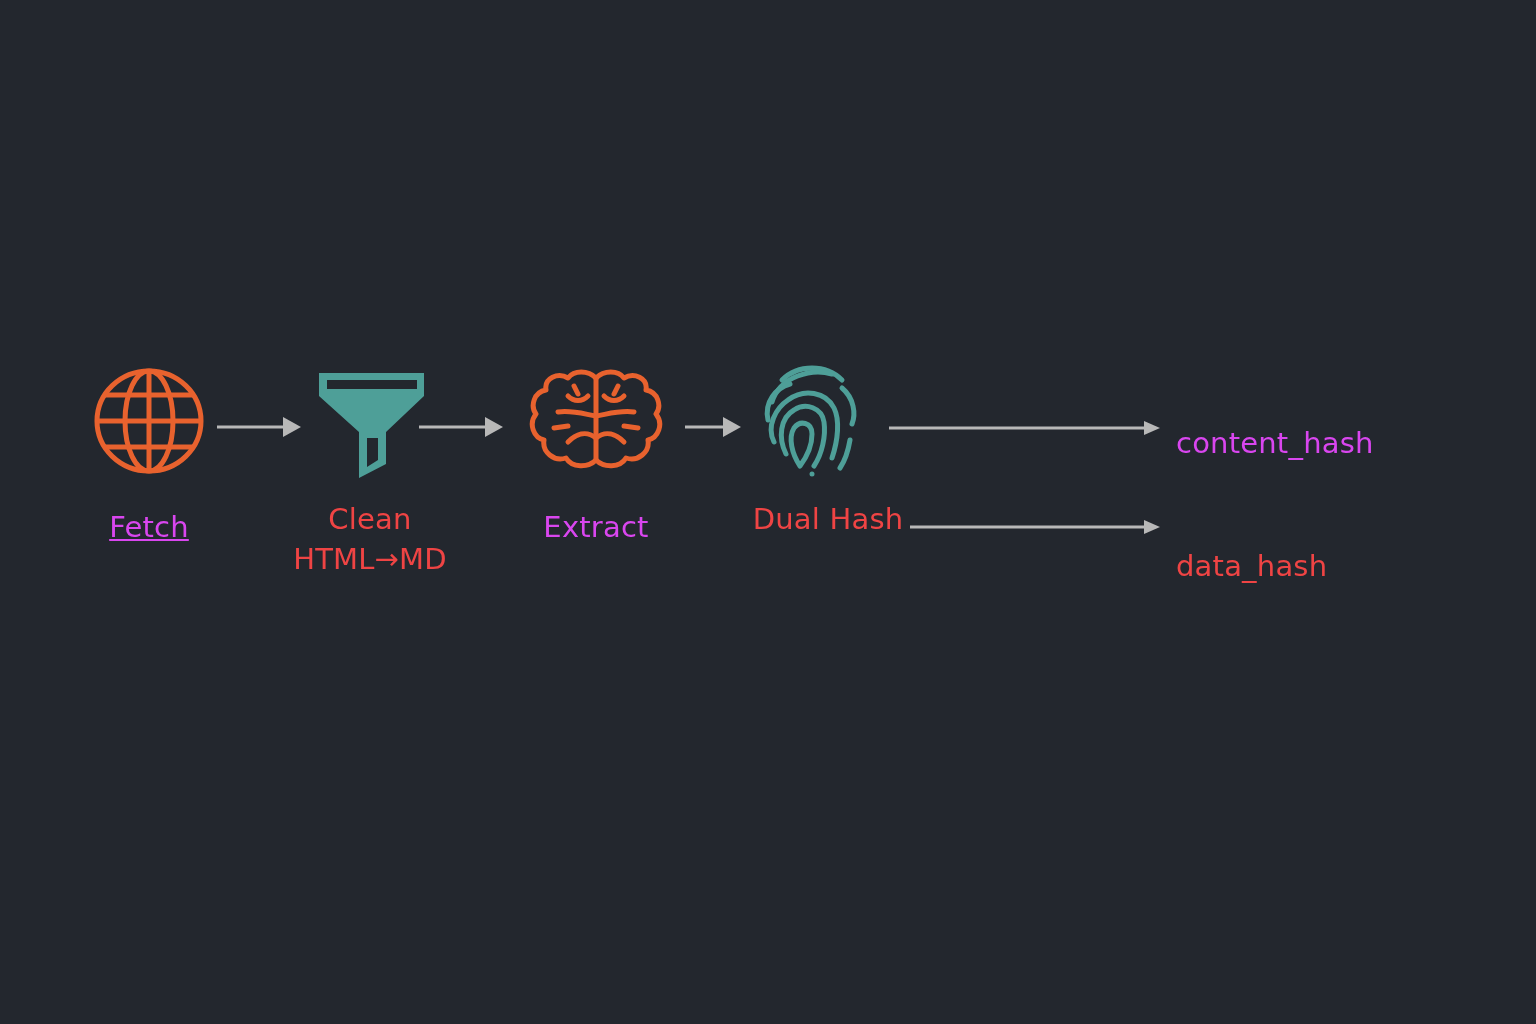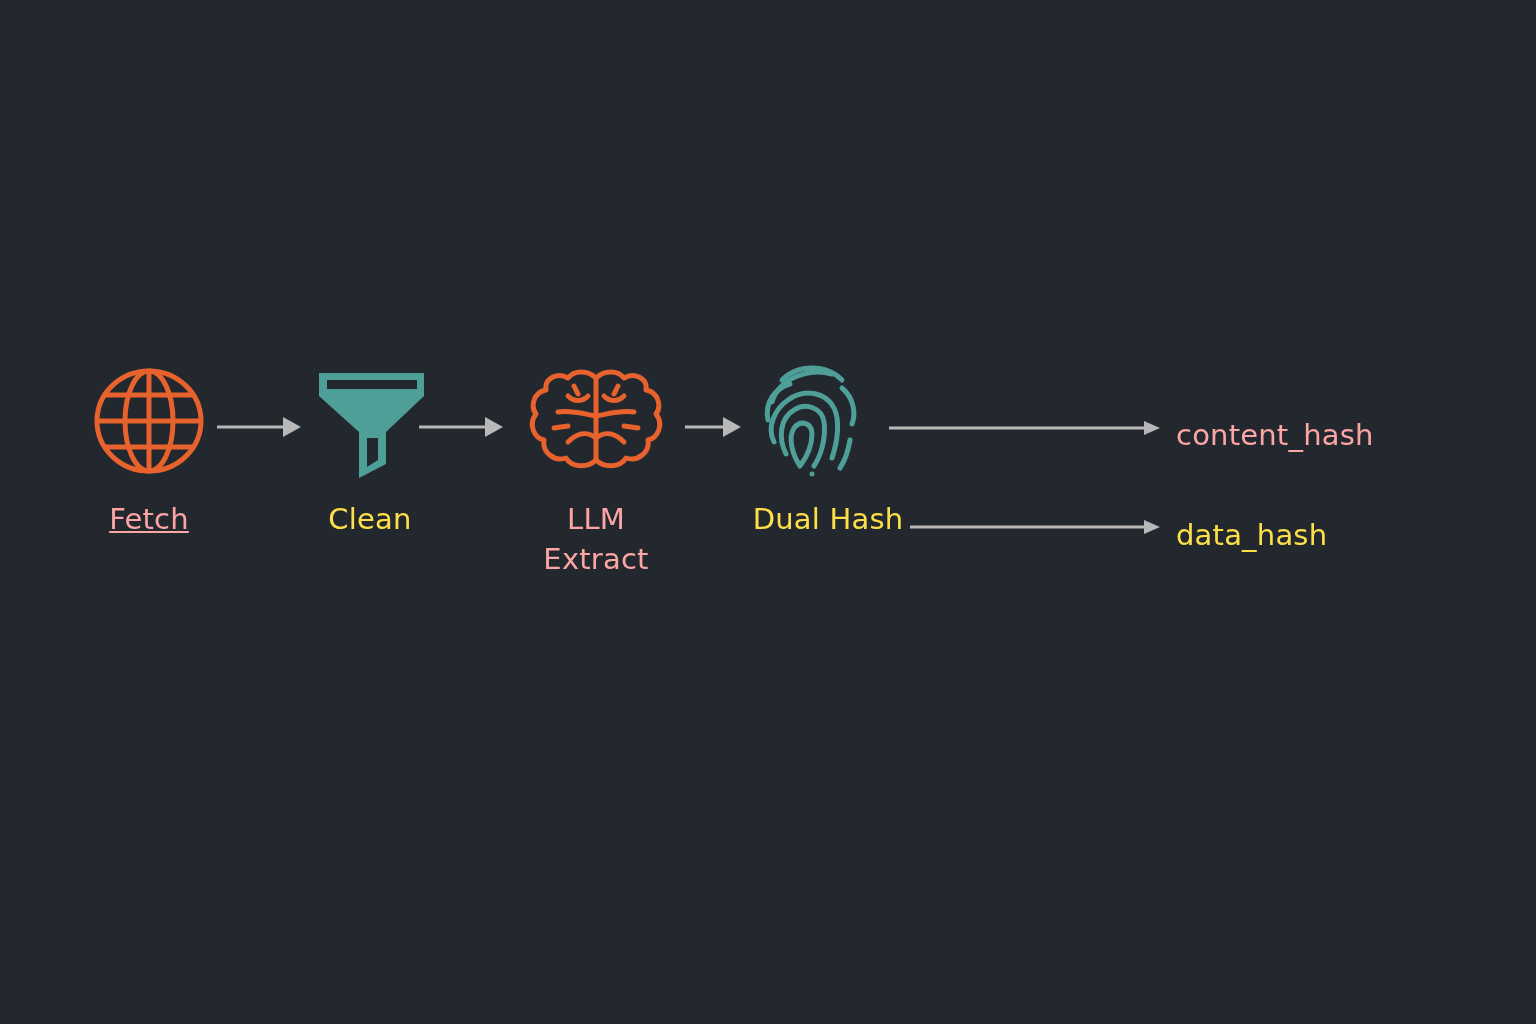--- a/index.html
+++ b/index.html
@@ -8,22 +8,22 @@
     background:#23272e;
     font-family:"DejaVu Sans", sans-serif;
     position:relative;
   }
   .abs { position:absolute; }
   .icon svg { display:block; }
   .label {
     position:absolute; text-align:center; font-size:29px; line-height:40px;
     letter-spacing:0.2px; white-space:nowrap;
   }
-  .orange { color:#fca5a5; }
-  .teal { color:#fde047; }
+  .orange { color:#d946ef;margin-top:8px; }
+  .teal { color:#ef4444; }
   .arrow { position:absolute; }
 </style>
 </head>
 <body>
 
 <div class="abs icon" style="left:93px; top:368px;">
   <svg width="112" height="106" viewBox="0 0 112 106">
     <g fill="none" stroke="#e8622e" stroke-width="5">
       <ellipse cx="56" cy="53" rx="52" ry="50"></ellipse>
       <ellipse cx="56" cy="53" rx="24" ry="50"></ellipse>
@@ -45,20 +45,21 @@
 
 <div class="abs icon" style="left:318px; top:372px;">
   <svg width="108" height="106" viewBox="0 0 108 106">
     <path d="M1 1 H106 V24 L68 60 V92 L41 106 V60 L1 24 Z" fill="#4e9f98"></path>
     <rect x="9" y="8" width="90" height="9" fill="#23272e"></rect>
     <path d="M49 66 H60 V88 L49 95 Z" fill="#23272e"></path>
   </svg>
 </div>
 <div class="label teal" style="left:270px; top:499px; width:200px;">
   <div>Clean</div>
+  <div>HTML→MD</div>
 </div>
 
 <svg class="arrow" style="left:417px; top:415px;" width="90" height="24" viewBox="0 0 90 24">
   <line x1="2" y1="12" x2="70" y2="12" stroke="#b8b8b8" stroke-width="3"></line>
   <polygon points="68,2 86,12 68,22" fill="#b8b8b8"></polygon>
 </svg>
 
 <div class="abs icon" style="left:528px; top:368px;">
   <svg width="136" height="104" viewBox="0 0 136 104">
     <g fill="none" stroke="#e8622e" stroke-width="5" stroke-linecap="round" stroke-linejoin="round">
@@ -72,21 +73,20 @@
       <path d="M60 28 C54 34 46 34 40 28"></path>
       <path d="M76 28 C82 34 90 34 96 28"></path>
       <path d="M26 60 L40 58"></path>
       <path d="M110 60 L96 58"></path>
       <path d="M46 18 L50 26"></path>
       <path d="M90 18 L86 26"></path>
     </g>
   </svg>
 </div>
 <div class="label orange" style="left:506px; top:499px; width:180px;">
-  <div>LLM</div>
   <div>Extract</div>
 </div>
 
 <svg class="arrow" style="left:683px; top:415px;" width="62" height="24" viewBox="0 0 62 24">
   <line x1="2" y1="12" x2="42" y2="12" stroke="#b8b8b8" stroke-width="3"></line>
   <polygon points="40,2 58,12 40,22" fill="#b8b8b8"></polygon>
 </svg>
 
 <div class="abs icon" style="left:760px; top:362px;">
   <svg width="104" height="116" viewBox="0 0 104 116">
@@ -110,13 +110,13 @@
 <svg class="arrow" style="left:888px; top:416px;" width="276" height="24" viewBox="0 0 276 24">
   <line x1="1" y1="12" x2="258" y2="12" stroke="#b8b8b8" stroke-width="3"></line>
   <polygon points="256,5 272,12 256,19" fill="#b8b8b8"></polygon>
 </svg>
 <svg class="arrow" style="left:909px; top:515px;" width="255" height="24" viewBox="0 0 255 24">
   <line x1="1" y1="12" x2="237" y2="12" stroke="#b8b8b8" stroke-width="3"></line>
   <polygon points="235,5 251,12 235,19" fill="#b8b8b8"></polygon>
 </svg>
 
 <div class="label orange" style="left:1176px; top:415px; text-align:left;">content_hash</div>
-<div class="label teal" style="left:1176px; top:515px; text-align:center;">data_hash</div>
+<div class="label teal" style="left:1176px; top:546px; text-align:center;">data_hash</div>
 
 </body></html>

